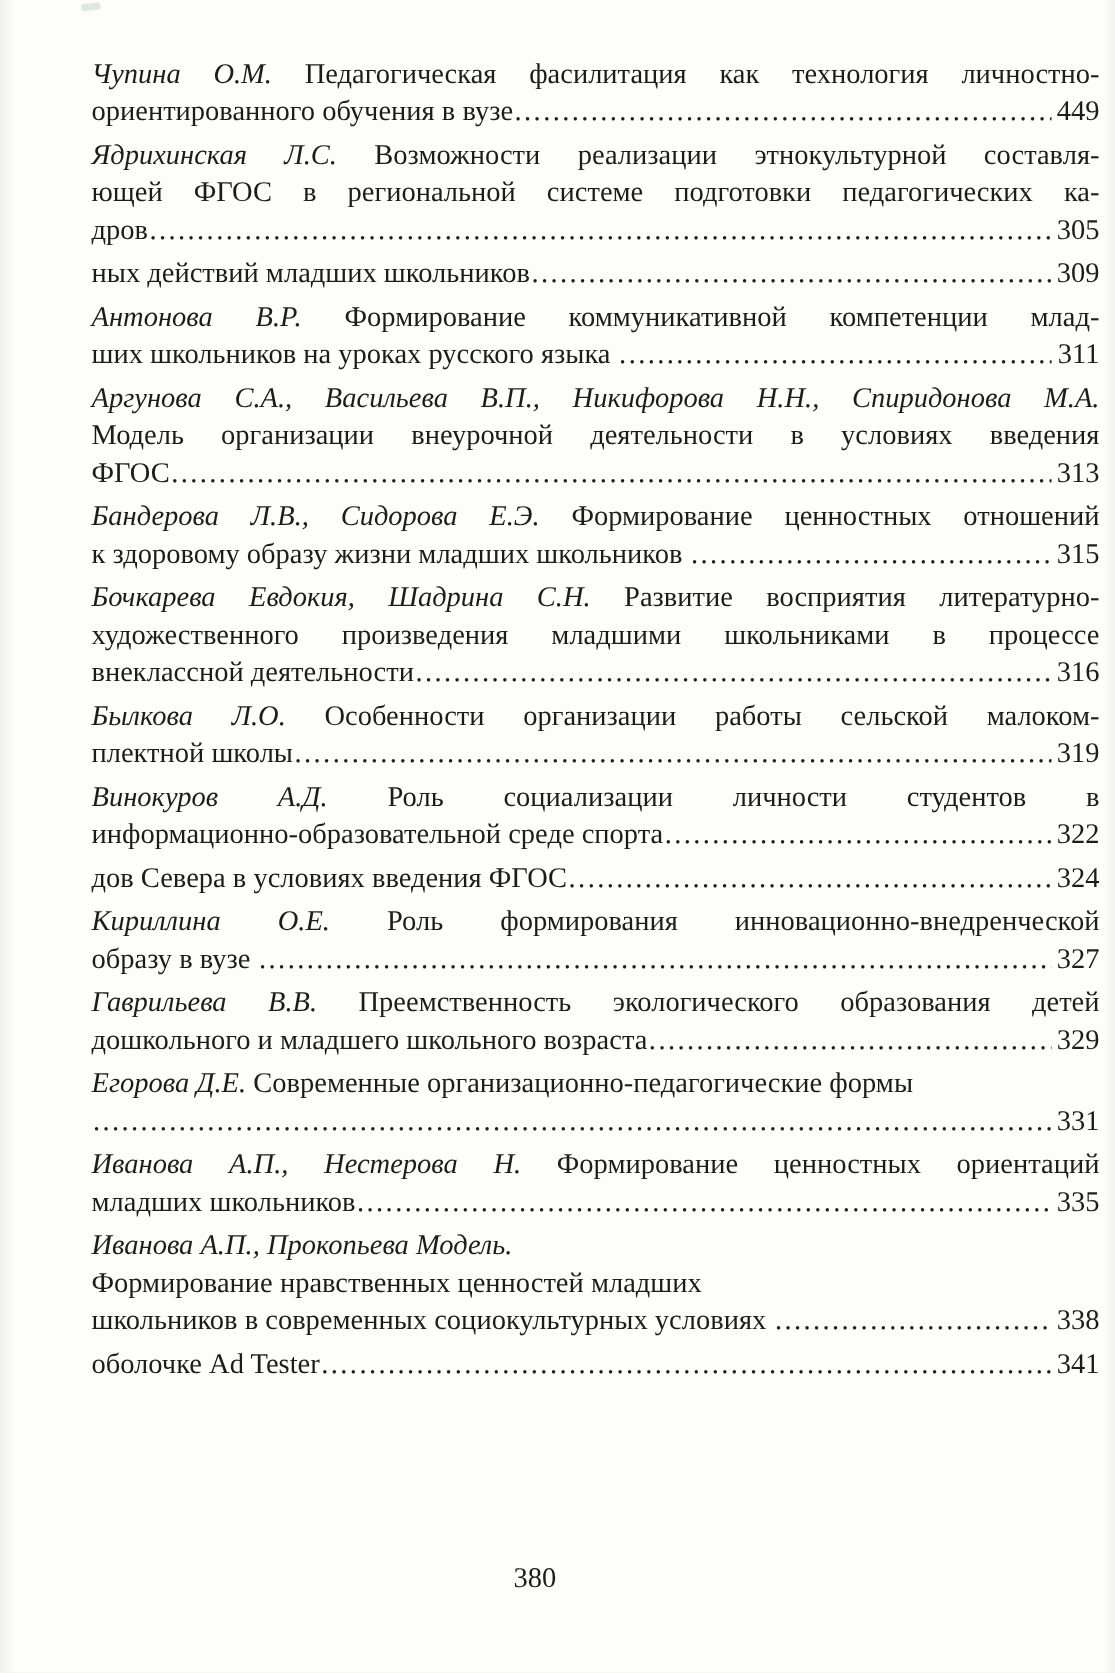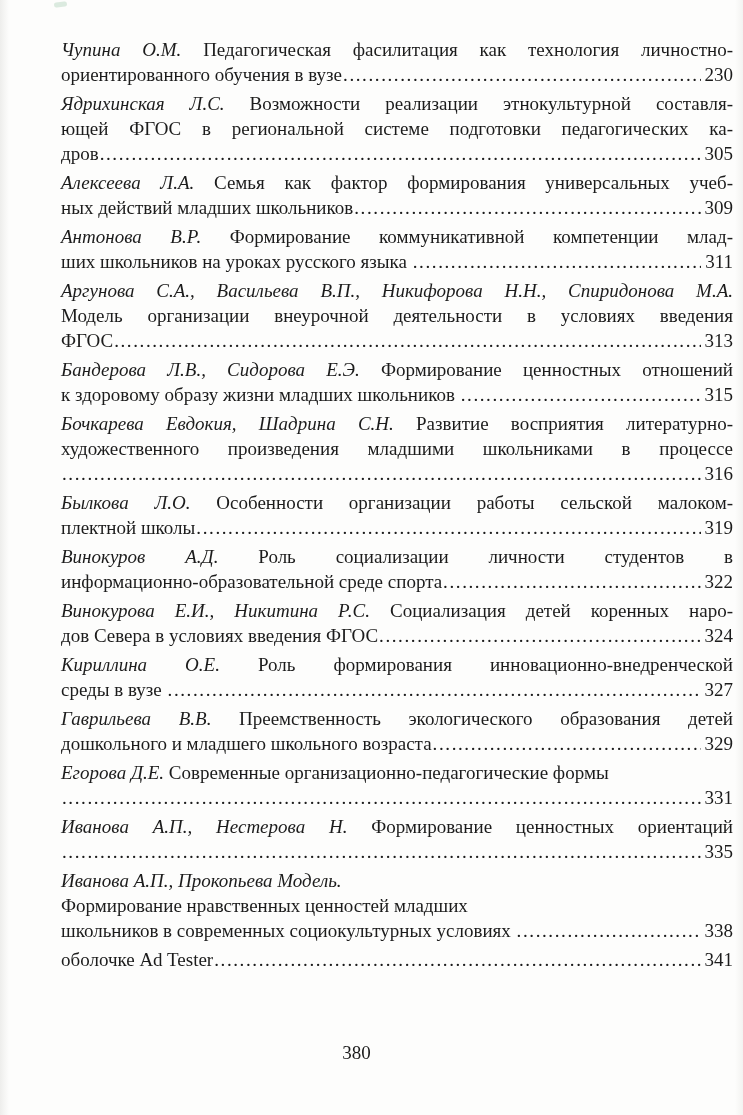--- a/index.html
+++ b/index.html
@@ -76,34 +76,33 @@
 <body>
 
 <div class="sheet">
   <div class="artifact"></div>
   <div class="toc">
       <div class="entry">
         <div class="line stretch"><span class="authors">Чупина О.М.</span> Педагогическая фасилитация как технология личностно-</div>
         <div class="line leader">
           <span class="ltext">ориентированного обучения в вузе</span>
           <span class="dots">................................................................................................................................................................</span>
-          <span class="pagenum">230</span>
+          <span class="pagenum">449</span>
         </div>
       </div>
       <div class="entry">
         <div class="line stretch"><span class="authors">Ядрихинская Л.С.</span> Возможности реализации этнокультурной составля-</div>
         <div class="line stretch">ющей ФГОС в региональной системе подготовки педагогических ка-</div>
         <div class="line leader">
           <span class="ltext">дров</span>
           <span class="dots">................................................................................................................................................................</span>
           <span class="pagenum">305</span>
         </div>
       </div>
       <div class="entry">
-        <div class="line stretch"><span class="authors">Алексеева Л.А.</span> Семья как фактор формирования универсальных учеб-</div>
         <div class="line leader">
           <span class="ltext">ных действий младших школьников</span>
           <span class="dots">................................................................................................................................................................</span>
           <span class="pagenum">309</span>
         </div>
       </div>
       <div class="entry">
         <div class="line stretch"><span class="authors">Антонова В.Р.</span> Формирование коммуникативной компетенции млад-</div>
         <div class="line leader">
           <span class="ltext">ших школьников на уроках русского языка </span>
@@ -125,20 +124,21 @@
         <div class="line leader">
           <span class="ltext">к здоровому образу жизни младших школьников </span>
           <span class="dots">................................................................................................................................................................</span>
           <span class="pagenum">315</span>
         </div>
       </div>
       <div class="entry">
         <div class="line stretch"><span class="authors">Бочкарева Евдокия, Шадрина С.Н.</span> Развитие восприятия литературно-</div>
         <div class="line stretch">художественного произведения младшими школьниками в процессе</div>
         <div class="line leader">
+          <span class="ltext">внеклассной деятельности</span>
           <span class="dots">................................................................................................................................................................</span>
           <span class="pagenum">316</span>
         </div>
       </div>
       <div class="entry">
         <div class="line stretch"><span class="authors">Былкова Л.О.</span> Особенности организации работы сельской малоком-</div>
         <div class="line leader">
           <span class="ltext">плектной школы</span>
           <span class="dots">................................................................................................................................................................</span>
           <span class="pagenum">319</span>
@@ -146,31 +146,30 @@
       </div>
       <div class="entry">
         <div class="line stretch"><span class="authors">Винокуров А.Д.</span> Роль социализации личности студентов в</div>
         <div class="line leader">
           <span class="ltext">информационно-образовательной среде спорта</span>
           <span class="dots">................................................................................................................................................................</span>
           <span class="pagenum">322</span>
         </div>
       </div>
       <div class="entry">
-        <div class="line stretch"><span class="authors">Винокурова Е.И., Никитина Р.С.</span> Социализация детей коренных наро-</div>
         <div class="line leader">
           <span class="ltext">дов Севера в условиях введения ФГОС</span>
           <span class="dots">................................................................................................................................................................</span>
           <span class="pagenum">324</span>
         </div>
       </div>
       <div class="entry">
         <div class="line stretch"><span class="authors">Кириллина О.Е.</span> Роль формирования инновационно-внедренческой</div>
         <div class="line leader">
-          <span class="ltext">среды в вузе </span>
+          <span class="ltext">образу в вузе </span>
           <span class="dots">................................................................................................................................................................</span>
           <span class="pagenum">327</span>
         </div>
       </div>
       <div class="entry">
         <div class="line stretch"><span class="authors">Гаврильева В.В.</span> Преемственность экологического образования детей</div>
         <div class="line leader">
           <span class="ltext">дошкольного и младшего школьного возраста</span>
           <span class="dots">................................................................................................................................................................</span>
           <span class="pagenum">329</span>
@@ -179,20 +178,21 @@
       <div class="entry">
         <div class="line"><span class="authors">Егорова Д.Е.</span> Современные организационно-педагогические формы</div>
         <div class="line leader">
           <span class="dots">................................................................................................................................................................</span>
           <span class="pagenum">331</span>
         </div>
       </div>
       <div class="entry">
         <div class="line stretch"><span class="authors">Иванова А.П., Нестерова Н.</span> Формирование ценностных ориентаций</div>
         <div class="line leader">
+          <span class="ltext">младших школьников</span>
           <span class="dots">................................................................................................................................................................</span>
           <span class="pagenum">335</span>
         </div>
       </div>
       <div class="entry">
         <div class="line"><span class="authors">Иванова А.П., Прокопьева Модель.</span></div>
         <div class="line">Формирование нравственных ценностей младших</div>
         <div class="line leader">
           <span class="ltext">школьников в современных социокультурных условиях </span>
           <span class="dots">................................................................................................................................................................</span>

